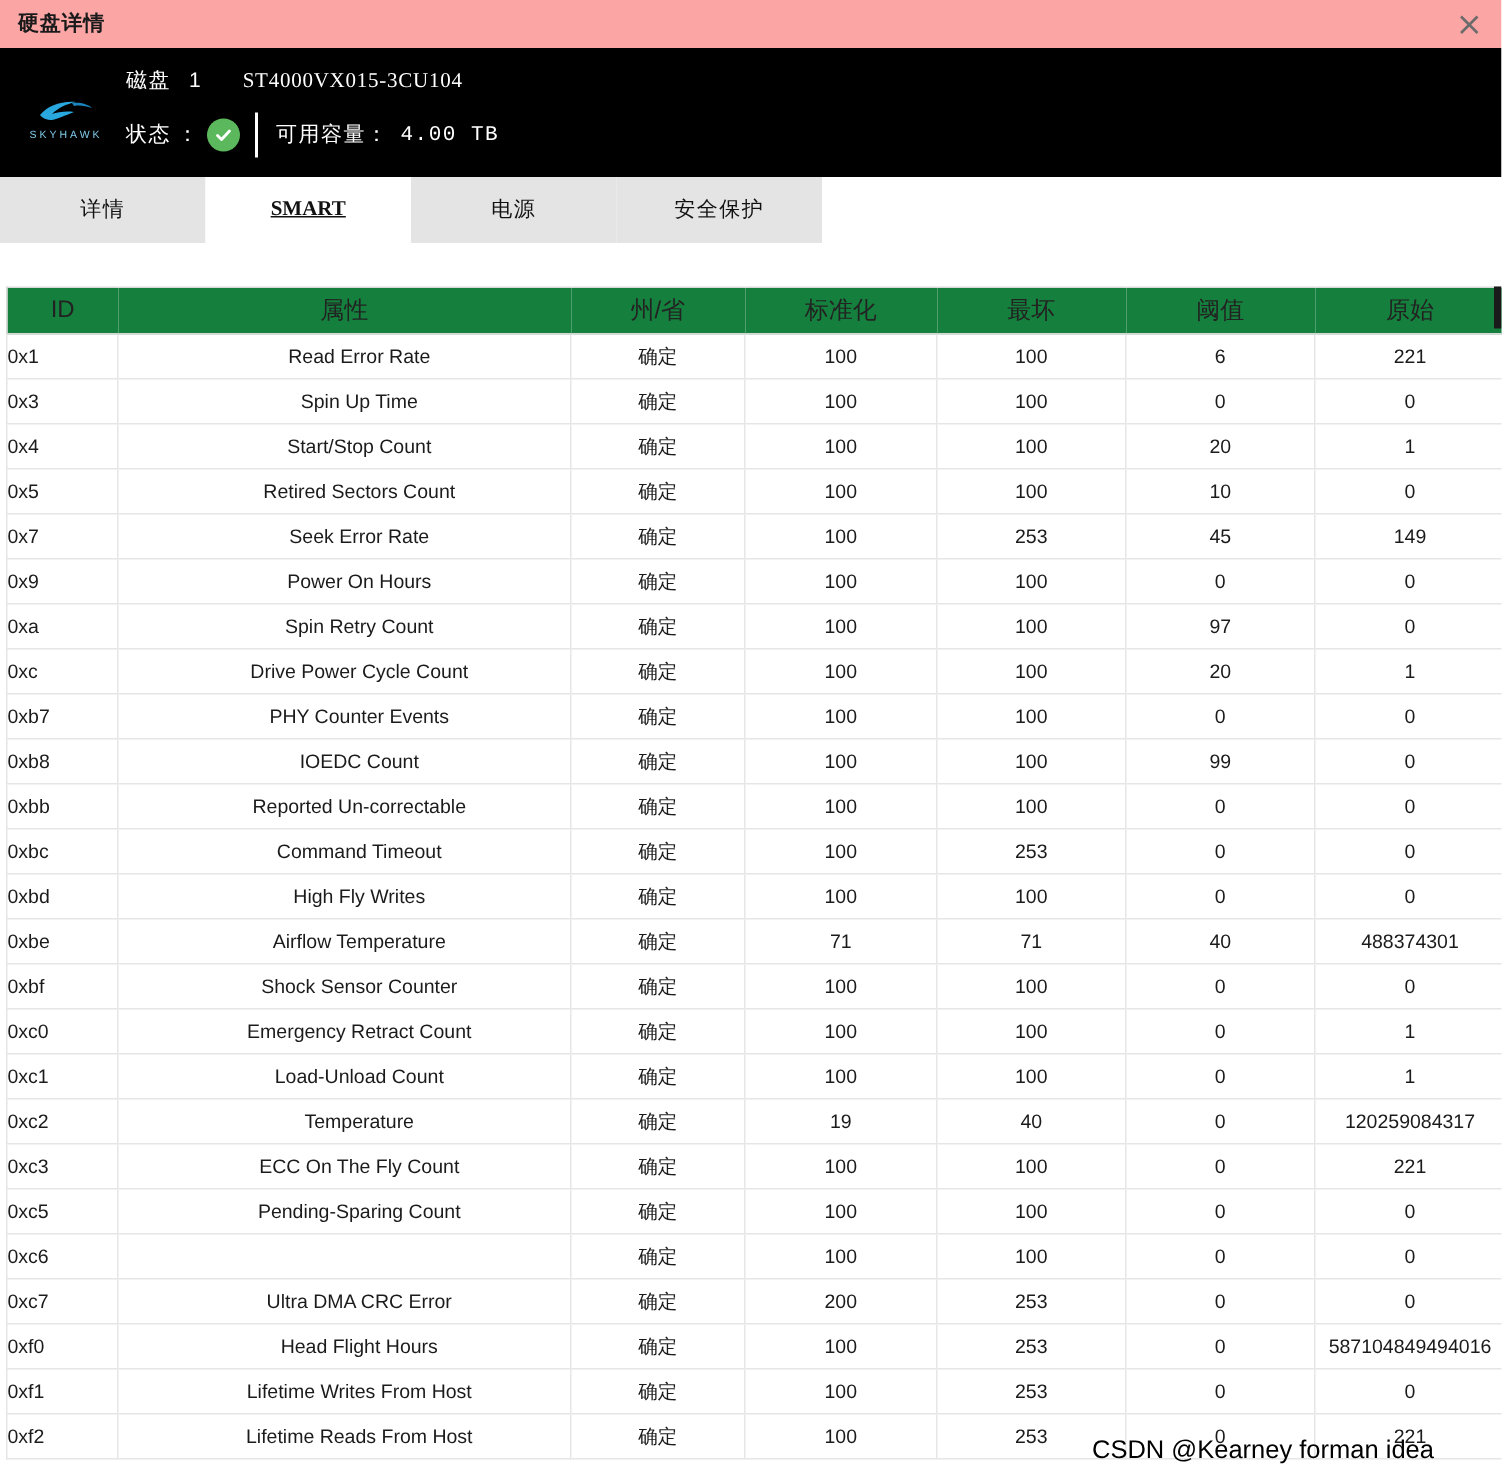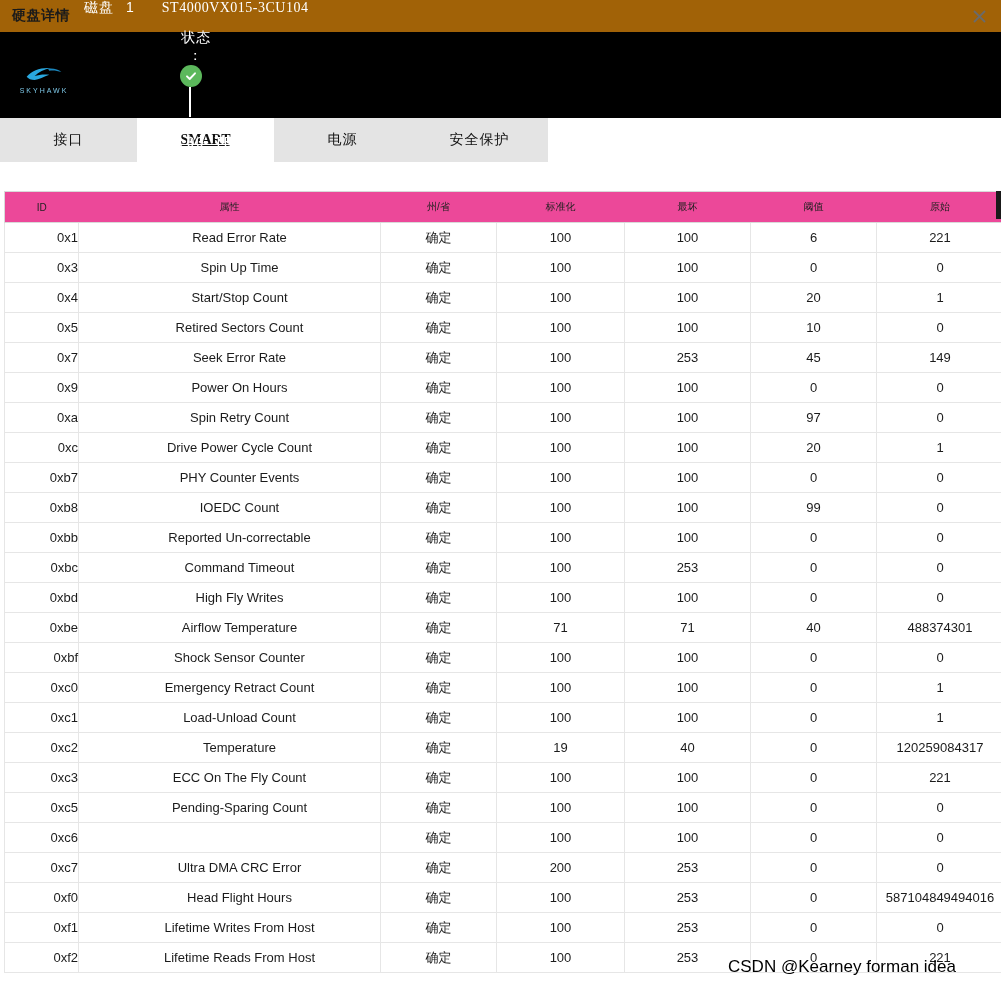--- a/index.html
+++ b/index.html
@@ -11,21 +11,21 @@
     width: 1001px;
     height: 989px;
     font-family: "Liberation Sans", "DejaVu Sans", sans-serif;
     overflow: hidden;
     position: relative;
   }
 
   
   .titlebar {
     height: 32px;
-    background: #a16207;
+    background: #fca5a5;
     display: flex;
     align-items: center;
     justify-content: space-between;
     padding: 0 0 0 12px;
     box-sizing: border-box;
     position: relative;
   }
   .titlebar-title {
     font-size: 14px;
     font-weight: bold;
@@ -93,21 +93,20 @@
     margin-left: 28px;
     font-family: "Liberation Serif", "DejaVu Serif", serif;
     font-size: 14px;
     letter-spacing: 0.5px;
   }
   .device-row2 {
     display: flex;
     align-items: center;
     color: #ffffff;
     font-size: 14px;
-    flex-direction: column;
   }
   .status-label { letter-spacing: 1px; }
   .status-colon { margin: 0 6px 0 4px; }
   .status-dot {
     width: 22px;
     height: 22px;
     border-radius: 50%;
     background: #5cb85c;
     display: inline-flex;
     align-items: center;
@@ -166,43 +165,43 @@
   }
   table.smart {
     border-collapse: collapse;
     width: 997px;
     margin-left: 4px;
     table-layout: fixed;
     font-size: 13px;
     color: #1b1b1b;
   }
   table.smart thead th {
-    background: #ec4899;
+    background: #15803d;
     font-weight: normal;
-    font-size: 10px;
+    font-size: 16px;
     height: 28px;
     border-top: 1px solid #d9d9d9;
     border-bottom: 1px solid #d9d9d9;
     color: #222;
     text-align: center;
   }
   table.smart thead th.col-id { border-left: 1px solid #d9d9d9; }
   table.smart tbody td {
     height: 29px;
     border-bottom: 1px solid #e6e6e6;
     text-align: center;
     padding: 0;
     color: #1b1b1b;
     font-size: 13px;
     background: #ffffff;
   }
   table.smart tbody td.col-id {
     border-left: 1px solid #e6e6e6;
     border-right: 1px solid #e6e6e6;
-    text-align: right;
+    text-align: left;
   }
   table.smart tbody td.col-attr {
     text-align: center;
     padding-left: 20px;
     border-right: 1px solid #e6e6e6;
   }
   table.smart tbody td.col-state { border-right: 1px solid #e6e6e6; }
   table.smart tbody td.col-norm  { border-right: 1px solid #e6e6e6; }
   table.smart tbody td.col-worst { border-right: 1px solid #e6e6e6; }
   table.smart tbody td.col-thresh{ border-right: 1px solid #e6e6e6; }
@@ -277,21 +276,21 @@
         </svg>
       </span>
       <span class="divider-v"></span>
       <span class="capacity-label">可用容量：</span>
       <span class="capacity-value">4.00 TB</span>
     </div>
   </div>
 </div>
 
 <div class="tabs">
-  <div class="tab">接口</div>
+  <div class="tab">详情</div>
   <div class="tab active">SMART</div>
   <div class="tab">电源</div>
   <div class="tab">安全保护</div>
   <div class="tabs-filler"></div>
 </div>
 
 <div class="table-wrap">
   <table class="smart">
     <colgroup>
       <col class="w-id">

